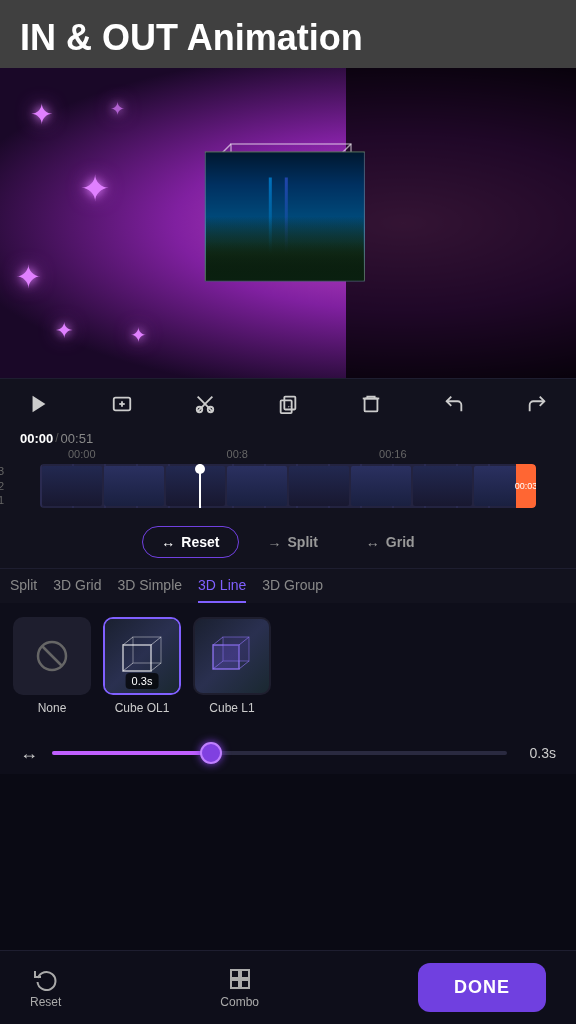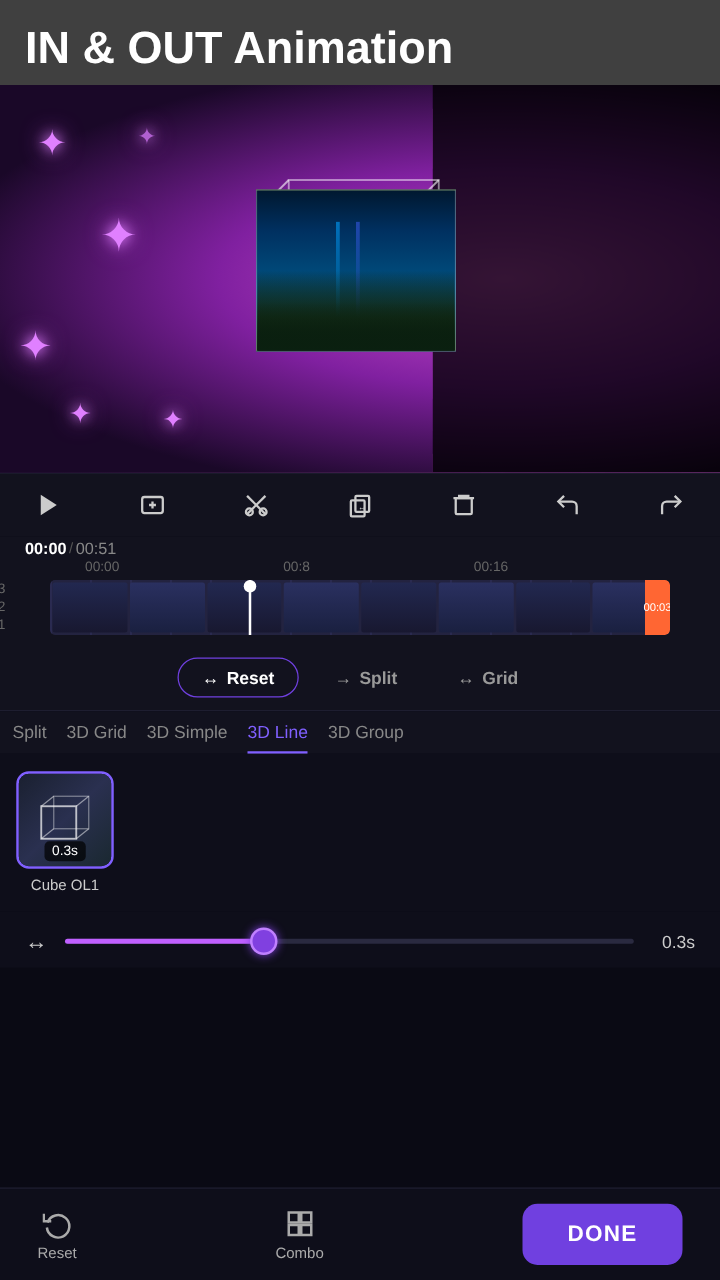--- a/index.html
+++ b/index.html
@@ -577,40 +577,64 @@
 <div class="category-bar">
   <div class="cat-tab">Split</div>
   <div class="cat-tab">3D Grid</div>
   <div class="cat-tab">3D Simple</div>
   <div class="cat-tab active">3D Line</div>
   <div class="cat-tab">3D Group</div>
 </div>
 
 <div class="anim-grid">
 
+  <div class="anim-item">
+    <div class="anim-thumb anim-thumb-none">
+      <svg width="36" height="36" viewBox="0 0 36 36">
+          <circle cx="18" cy="18" r="14" fill="none" stroke="#666" stroke-width="2.5"></circle>
+          <line x1="8" y1="8" x2="28" y2="28" stroke="#666" stroke-width="2.5"></line>
+        </svg>
+    </div>
+    <span class="anim-label">None</span>
+  </div>
 
   <div class="anim-item">
     <div class="anim-thumb selected">
       <div class="thumb-img">
         <svg width="54" height="54" viewBox="0 0 54 54">
           <rect x="8" y="16" width="28" height="26" fill="none" stroke="rgba(255,255,255,0.7)" stroke-width="1.5"></rect>
           <rect x="18" y="8" width="28" height="26" fill="none" stroke="rgba(255,255,255,0.4)" stroke-width="1"></rect>
           <line x1="8" y1="16" x2="18" y2="8" stroke="rgba(255,255,255,0.5)" stroke-width="1"></line>
           <line x1="36" y1="16" x2="46" y2="8" stroke="rgba(255,255,255,0.5)" stroke-width="1"></line>
           <line x1="36" y1="42" x2="46" y2="34" stroke="rgba(255,255,255,0.5)" stroke-width="1"></line>
           <line x1="8" y1="42" x2="18" y2="34" stroke="rgba(255,255,255,0.5)" stroke-width="1"></line>
         </svg>
       </div>
       <div class="anim-duration-badge">0.3s</div>
     </div>
     <span class="anim-label">Cube OL1</span>
   </div>
 
 
 
+  <div class="anim-item">
+    <div class="anim-thumb">
+      <div class="thumb-img">
+        <svg width="54" height="54" viewBox="0 0 54 54">
+          <rect x="8" y="16" width="26" height="24" fill="rgba(100,80,200,0.3)" stroke="rgba(150,120,255,0.8)" stroke-width="1.5"></rect>
+          <rect x="18" y="8" width="26" height="24" fill="rgba(80,60,160,0.2)" stroke="rgba(150,120,255,0.5)" stroke-width="1"></rect>
+          <line x1="8" y1="16" x2="18" y2="8" stroke="rgba(150,120,255,0.6)" stroke-width="1"></line>
+          <line x1="34" y1="16" x2="44" y2="8" stroke="rgba(150,120,255,0.6)" stroke-width="1"></line>
+          <line x1="34" y1="40" x2="44" y2="32" stroke="rgba(150,120,255,0.6)" stroke-width="1"></line>
+          <line x1="8" y1="40" x2="18" y2="32" stroke="rgba(150,120,255,0.6)" stroke-width="1"></line>
+        </svg>
+      </div>
+    </div>
+    <span class="anim-label">Cube L1</span>
+  </div>
 
 
 </div>
 
 <div class="slider-area">
   <span class="slider-icon">↔</span>
   <div class="slider-track">
     <div class="slider-fill"></div>
     <div class="slider-thumb"></div>
   </div>

